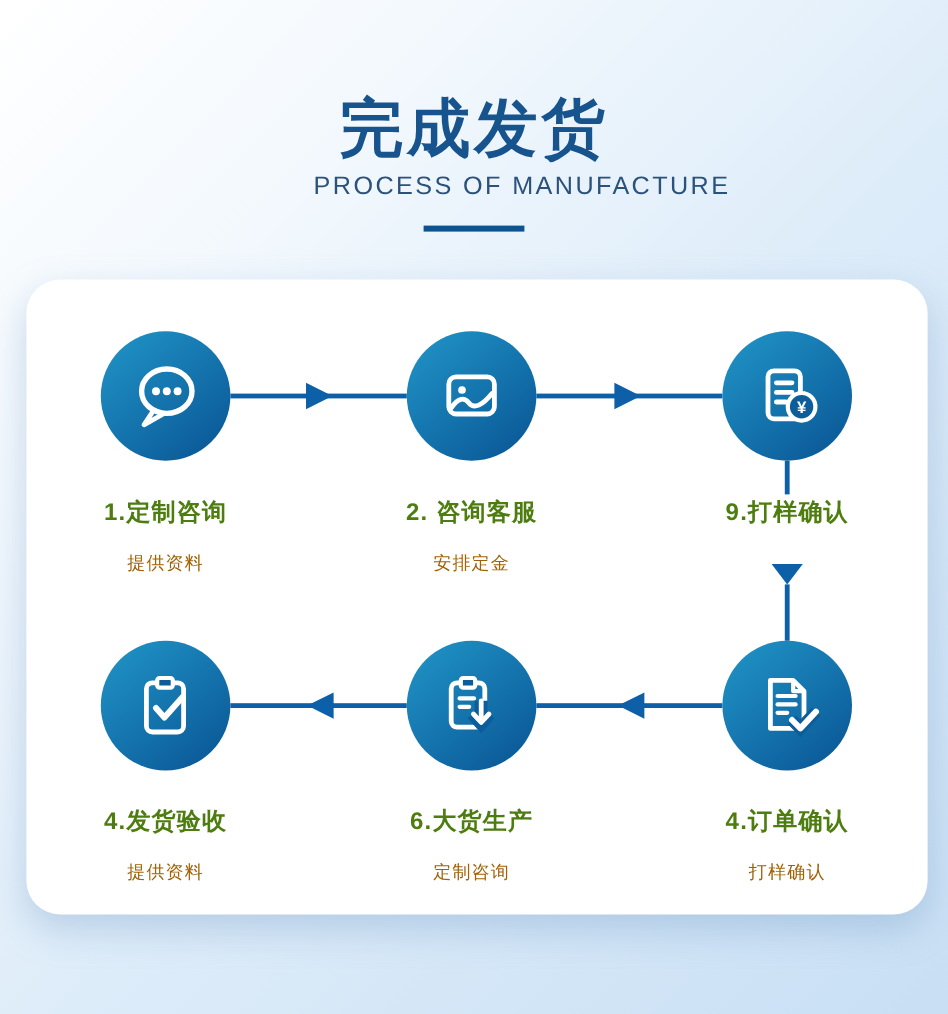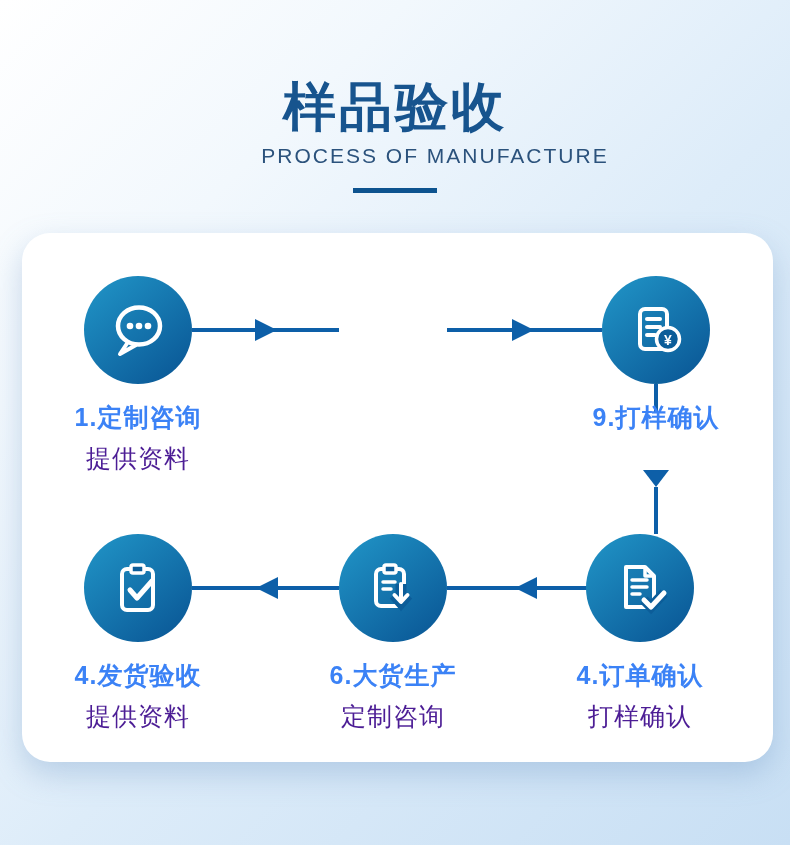--- a/index.html
+++ b/index.html
@@ -37,43 +37,43 @@
     box-shadow:0 12px 30px rgba(110,150,195,0.35);
   }
   .step{position:absolute;width:220px;text-align:center;}
   .circle{
     width:108px;height:108px;border-radius:50%;margin:0 auto;
     background:linear-gradient(140deg,var(--circle-a) 0%,var(--circle-b) 90%);
     display:flex;align-items:center;justify-content:center;
   }
   .circle svg{display:block;}
   .step-label{
-    margin-top:17px;font-size:25px;font-weight:700;color:#3b82f6;
+    margin-top:29px;font-size:20px;font-weight:700;color:#4d7c0f;
     letter-spacing:1px;white-space:nowrap;
   }
   .step-sub{
-    margin-top:8px;font-size:25px;color:#4c1d95;letter-spacing:1px;
+    margin-top:20px;font-size:15px;color:#a16207;letter-spacing:1px;
     white-space:nowrap;
   }
   .hline{position:absolute;height:4px;background:var(--line);}
   .vline{position:absolute;width:4px;background:var(--line);}
   .tri{width:0;height:0;position:absolute;}
   .tri-right{border-top:11px solid transparent;border-bottom:11px solid transparent;border-left:22px solid var(--line);}
   .tri-left{border-top:11px solid transparent;border-bottom:11px solid transparent;border-right:22px solid var(--line);}
   .tri-down{border-left:13px solid transparent;border-right:13px solid transparent;border-top:17px solid var(--line);}
   
   .s1{left:6px;top:43px;}   .s2{left:261px;top:43px;}  .s3{left:524px;top:43px;}
-  .s4{left:508px;top:301px;}.s5{left:261px;top:301px;} .s6{left:6px;top:301px;}
+  .s4{left:524px;top:301px;}.s5{left:261px;top:301px;} .s6{left:6px;top:301px;}
 </style>
 </head>
 <body>
 
 <div class="page">
 
-  <div class="page-title">样品验收</div>
+  <div class="page-title">完成发货</div>
   <div class="page-subtitle">PROCESS OF MANUFACTURE</div>
   <div class="title-divider"></div>
 
   <div class="card">
 
     <div class="hline" style="left:170px;top:95px;width:147px;"></div>
     <div class="tri tri-right" style="left:233px;top:86px;"></div>
     <div class="hline" style="left:425px;top:95px;width:155px;"></div>
     <div class="tri tri-right" style="left:490px;top:86px;"></div>
 
@@ -93,20 +93,31 @@
           <path d="M22 44 L14 56 L30 47" fill="none" stroke="#fff" stroke-width="4" stroke-linejoin="round" stroke-linecap="round"></path>
           <circle cx="24" cy="28" r="3.3" fill="#fff"></circle>
           <circle cx="33" cy="28" r="3.3" fill="#fff"></circle>
           <circle cx="42" cy="28" r="3.3" fill="#fff"></circle>
         </svg>
       </div>
       <div class="step-label">1.定制咨询</div>
       <div class="step-sub">提供资料</div>
     </div>
 
+    <div class="step s2">
+      <div class="circle">
+        <svg width="64" height="64" viewBox="0 0 64 64">
+          <rect x="13" y="16" width="38" height="31" rx="6" fill="none" stroke="#fff" stroke-width="4"></rect>
+          <circle cx="24" cy="27" r="3.2" fill="#fff"></circle>
+          <path d="M15 42 C21 33 26 33 30 38 C34 43 41 40 49 30" fill="none" stroke="#fff" stroke-width="4" stroke-linecap="round"></path>
+        </svg>
+      </div>
+      <div class="step-label">2. 咨询客服</div>
+      <div class="step-sub">安排定金</div>
+    </div>
 
     <div class="step s3">
       <div class="circle">
         <svg width="64" height="64" viewBox="0 0 64 64">
           <rect x="16" y="11" width="27" height="40" rx="5" fill="none" stroke="#fff" stroke-width="4"></rect>
           <line x1="23" y1="21" x2="36" y2="21" stroke="#fff" stroke-width="4" stroke-linecap="round"></line>
           <line x1="23" y1="29" x2="36" y2="29" stroke="#fff" stroke-width="4" stroke-linecap="round"></line>
           <line x1="23" y1="37" x2="31" y2="37" stroke="#fff" stroke-width="4" stroke-linecap="round"></line>
           <circle cx="44" cy="41" r="11.5" fill="#0c5d99" stroke="#fff" stroke-width="3.5"></circle>
           <text x="44" y="46.5" text-anchor="middle" font-size="14" font-weight="bold" fill="#fff">¥</text>

